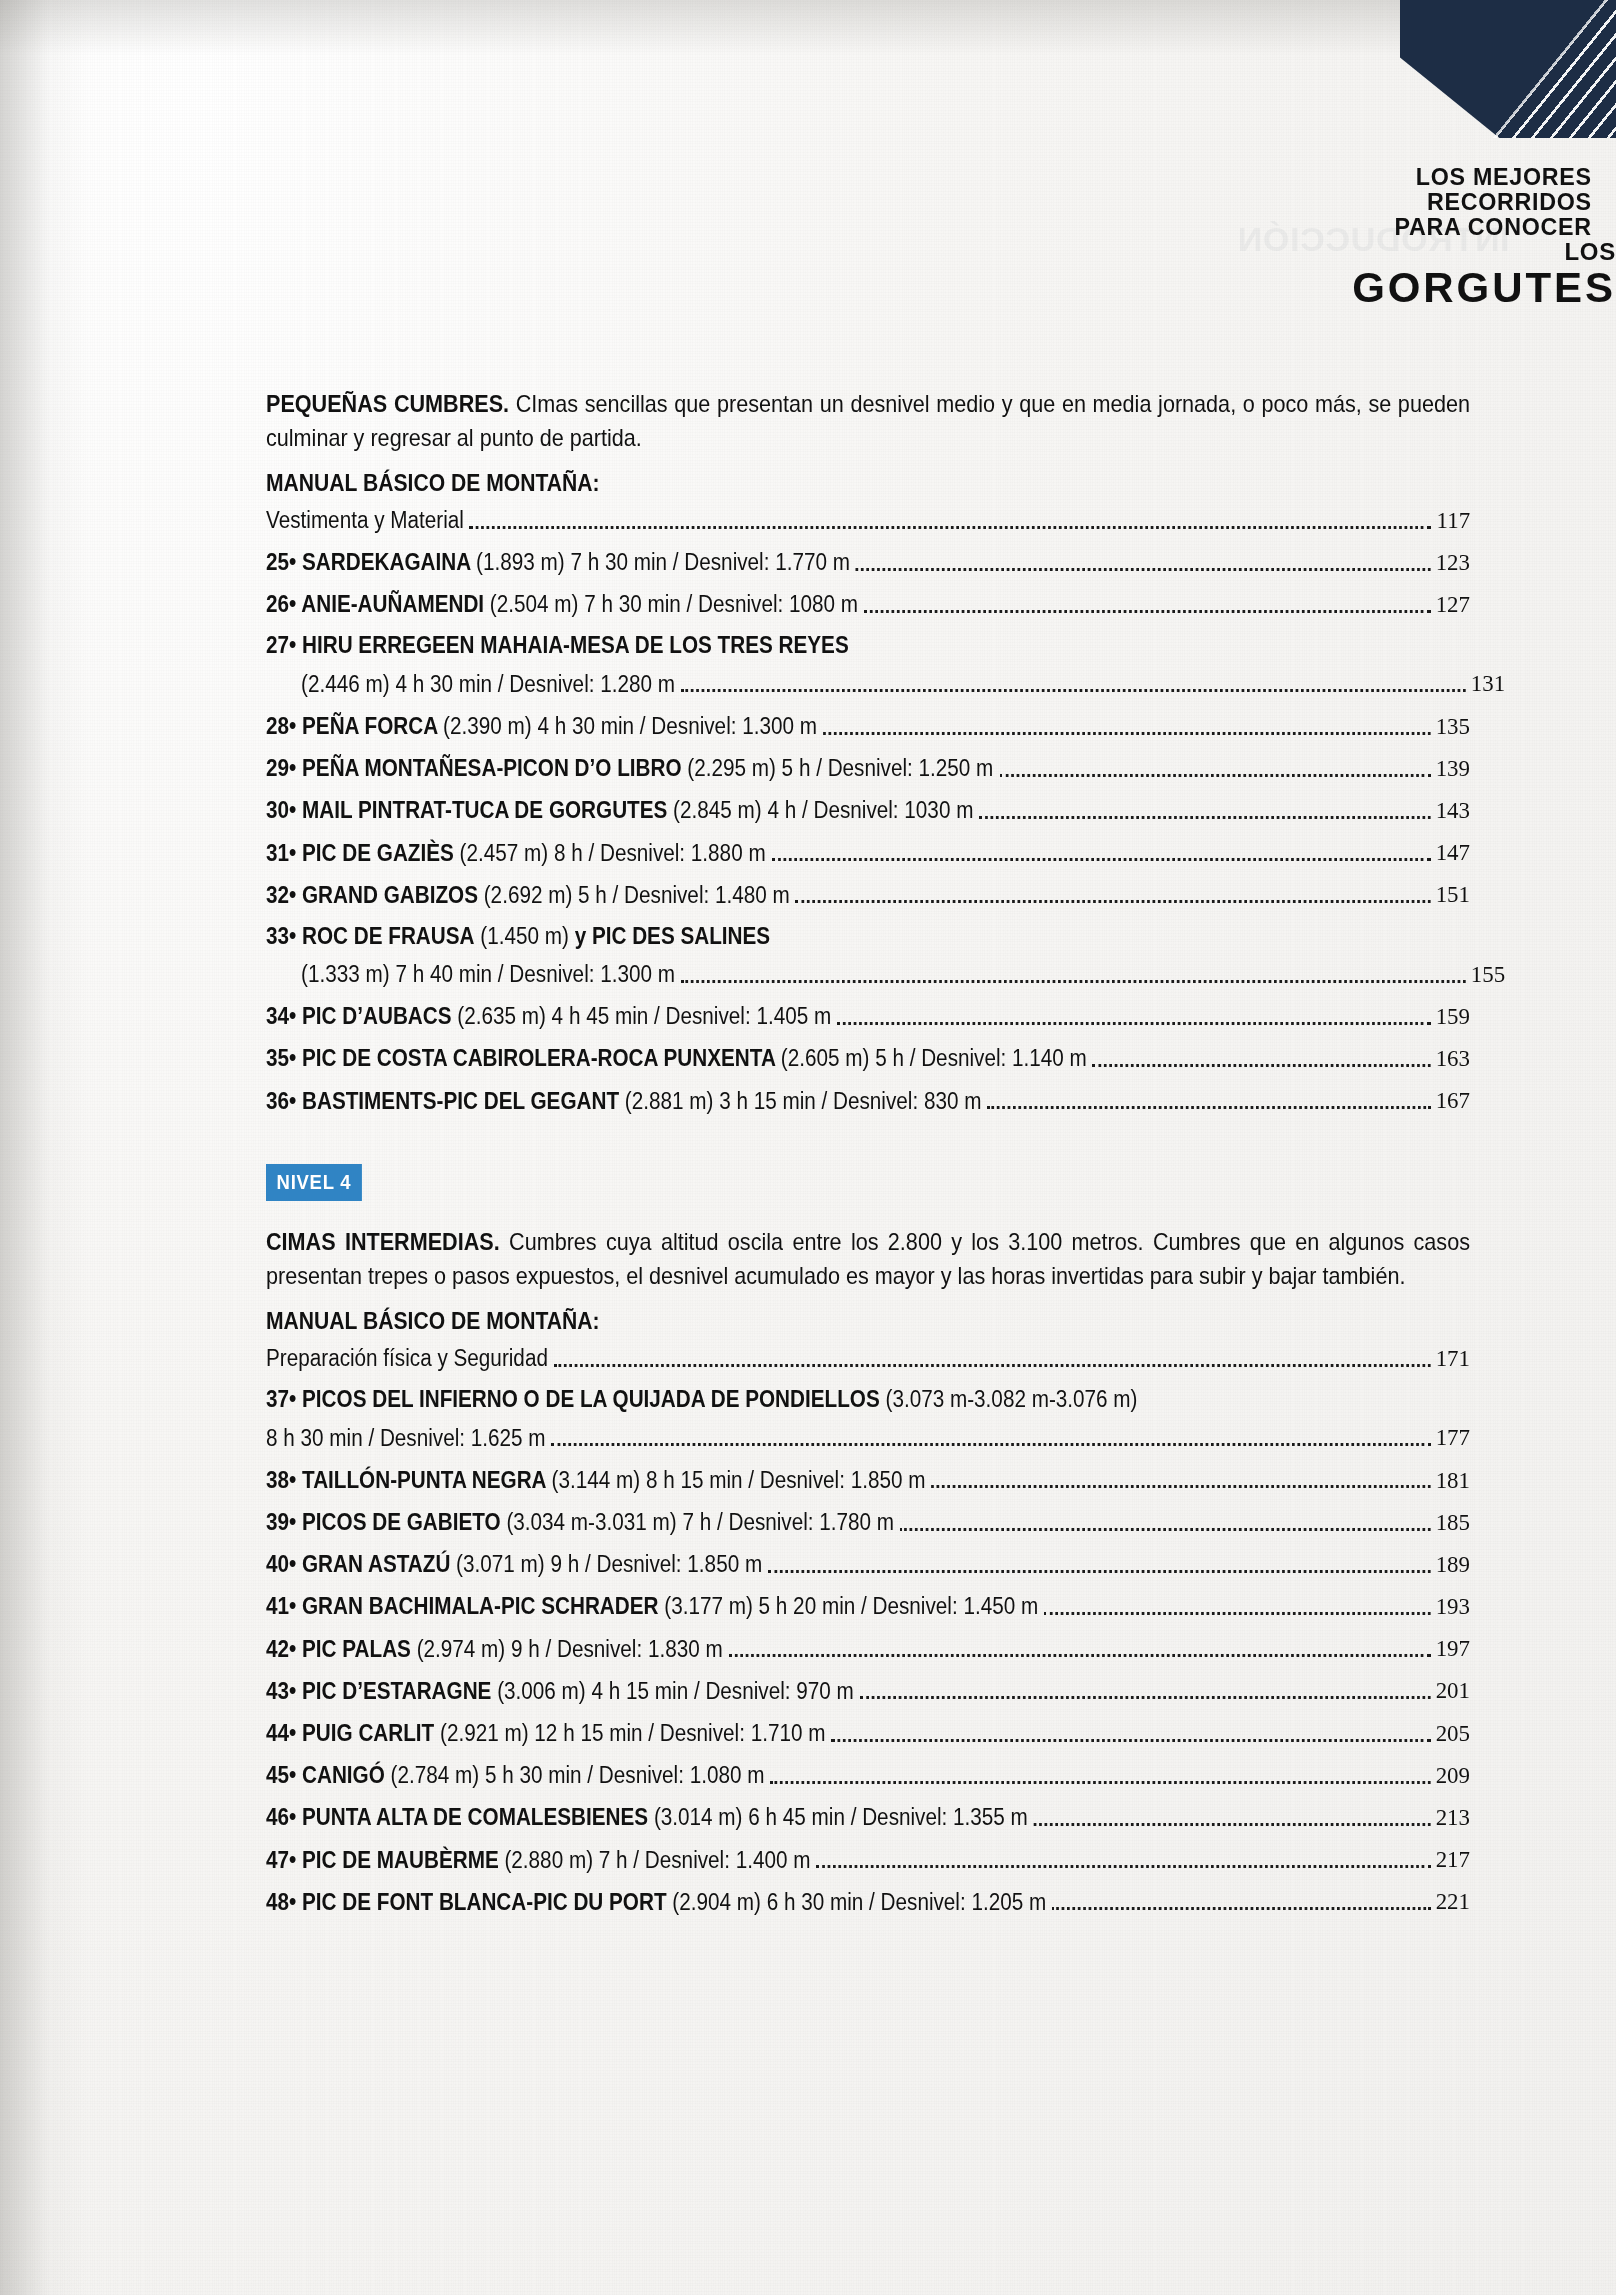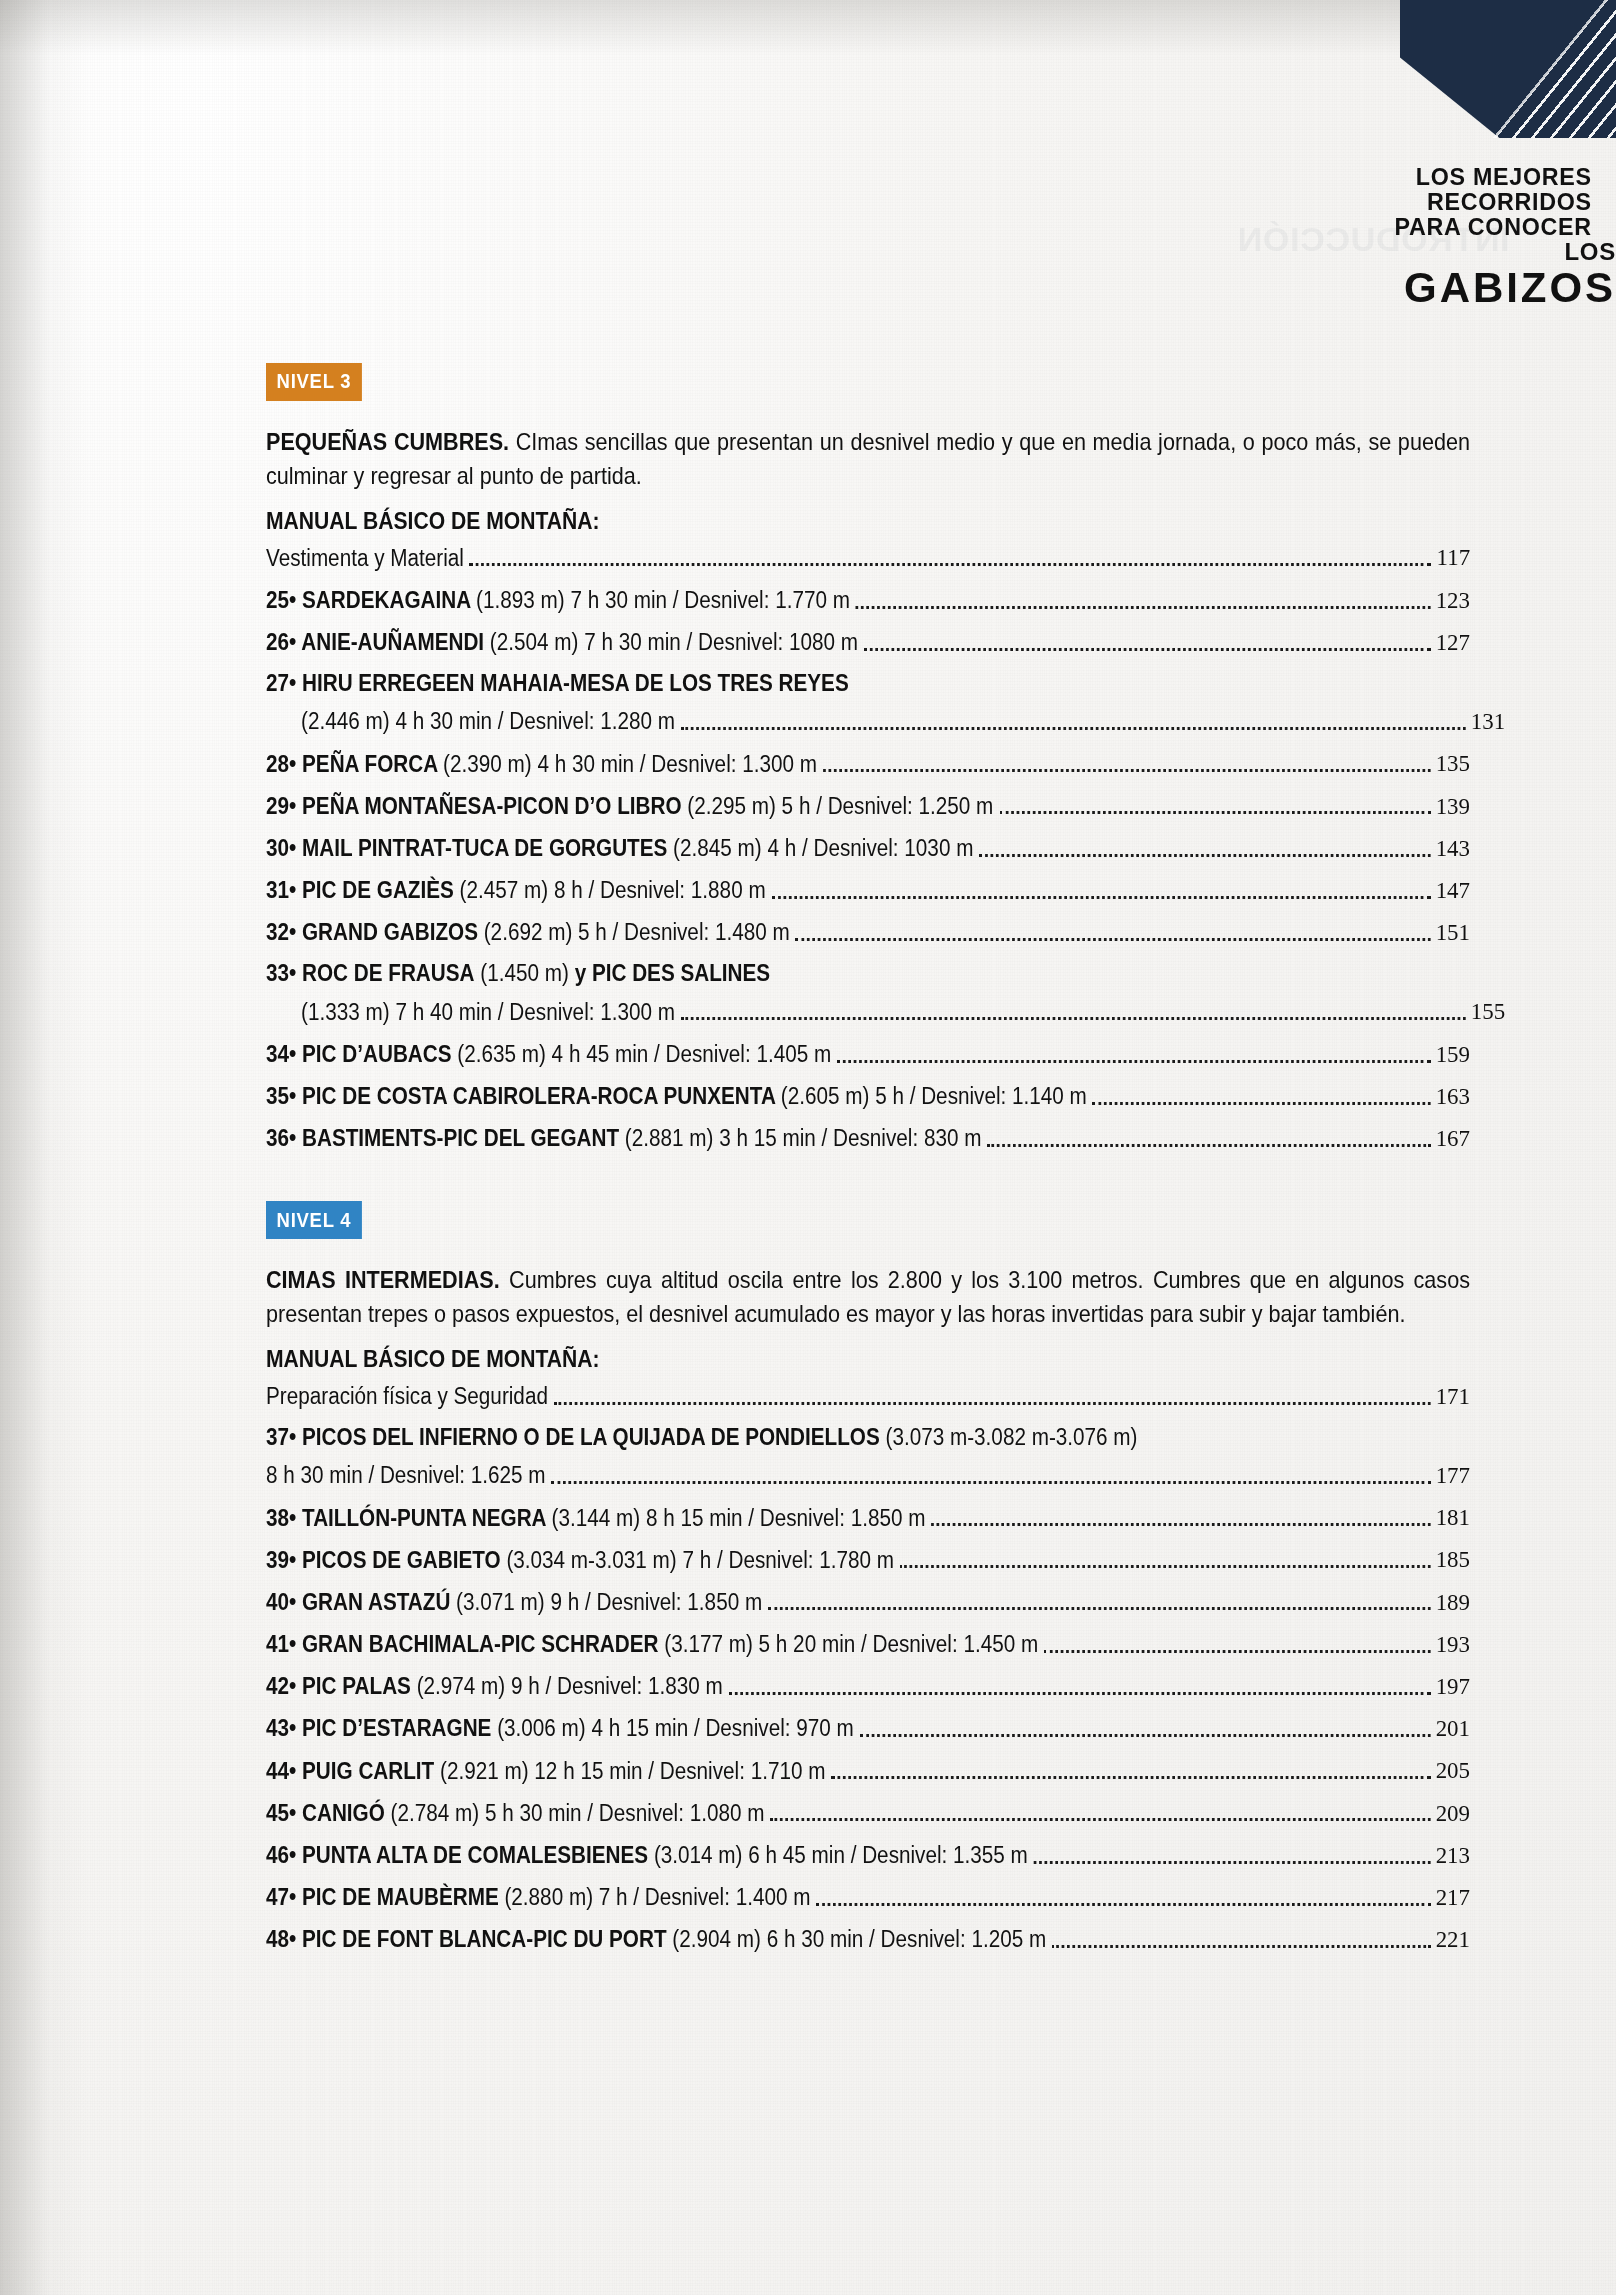--- a/index.html
+++ b/index.html
@@ -151,25 +151,24 @@
   <div class="stripes"></div>
 </div>
 
 <div class="ghost" id="ghost-intro">INTRODUCCIÓN</div>
 
 <div id="masthead">
   <div class="l1">LOS MEJORES</div>
   <div class="l2">RECORRIDOS</div>
   <div class="l3">PARA CONOCER</div>
   <div class="l4">LOS</div>
-  <div class="l5">GABIZOS</div>
+  <div class="l5">GORGUTES</div>
 </div>
 
 <div id="content">
-    <div class="badge-wrap"><span class="badge orange" style="background: rgb(212, 128, 31);">NIVEL 3</span></div>
     <p class="intro"><b>PEQUEÑAS CUMBRES.</b> CImas sencillas que presentan un desnivel medio y que en media jornada, o poco más, se pueden culminar y regresar al punto de partida.</p>
     <div class="section-head">MANUAL BÁSICO DE MONTAÑA:</div>
     <div class="row">
       <span class="txt"><span class="manual-item">Vestimenta y Material</span></span>
       <span class="dots"></span>
       <span class="pg">117</span>
     </div>
     <div class="row">
       <span class="txt"><b>25• SARDEKAGAINA </b>(1.893 m) 7 h 30 min / Desnivel: 1.770 m</span>
       <span class="dots"></span>

